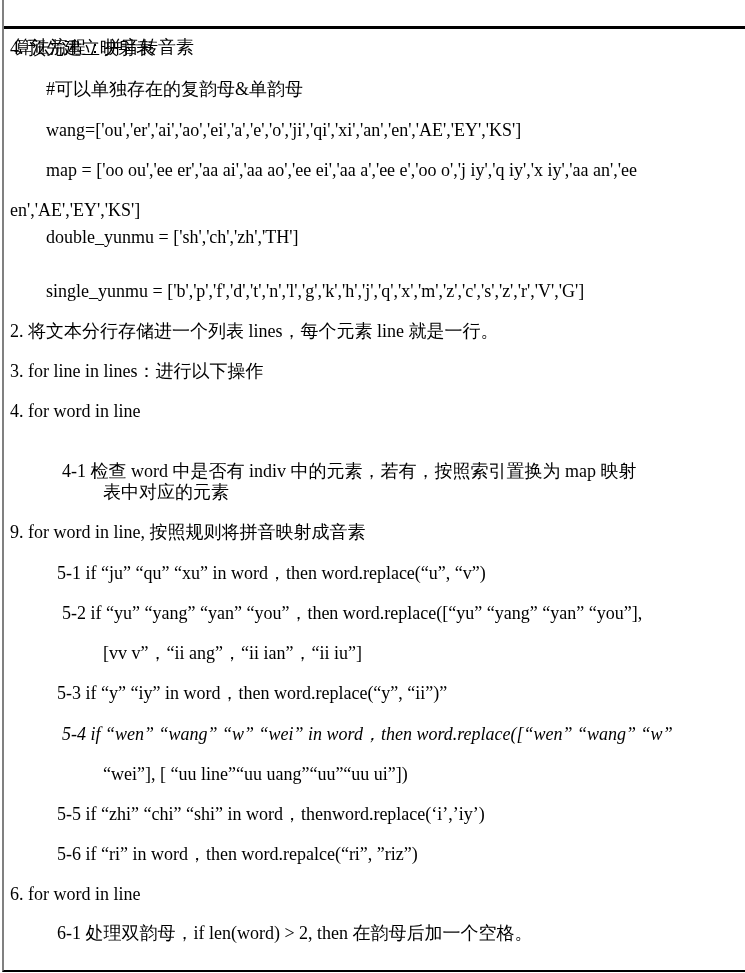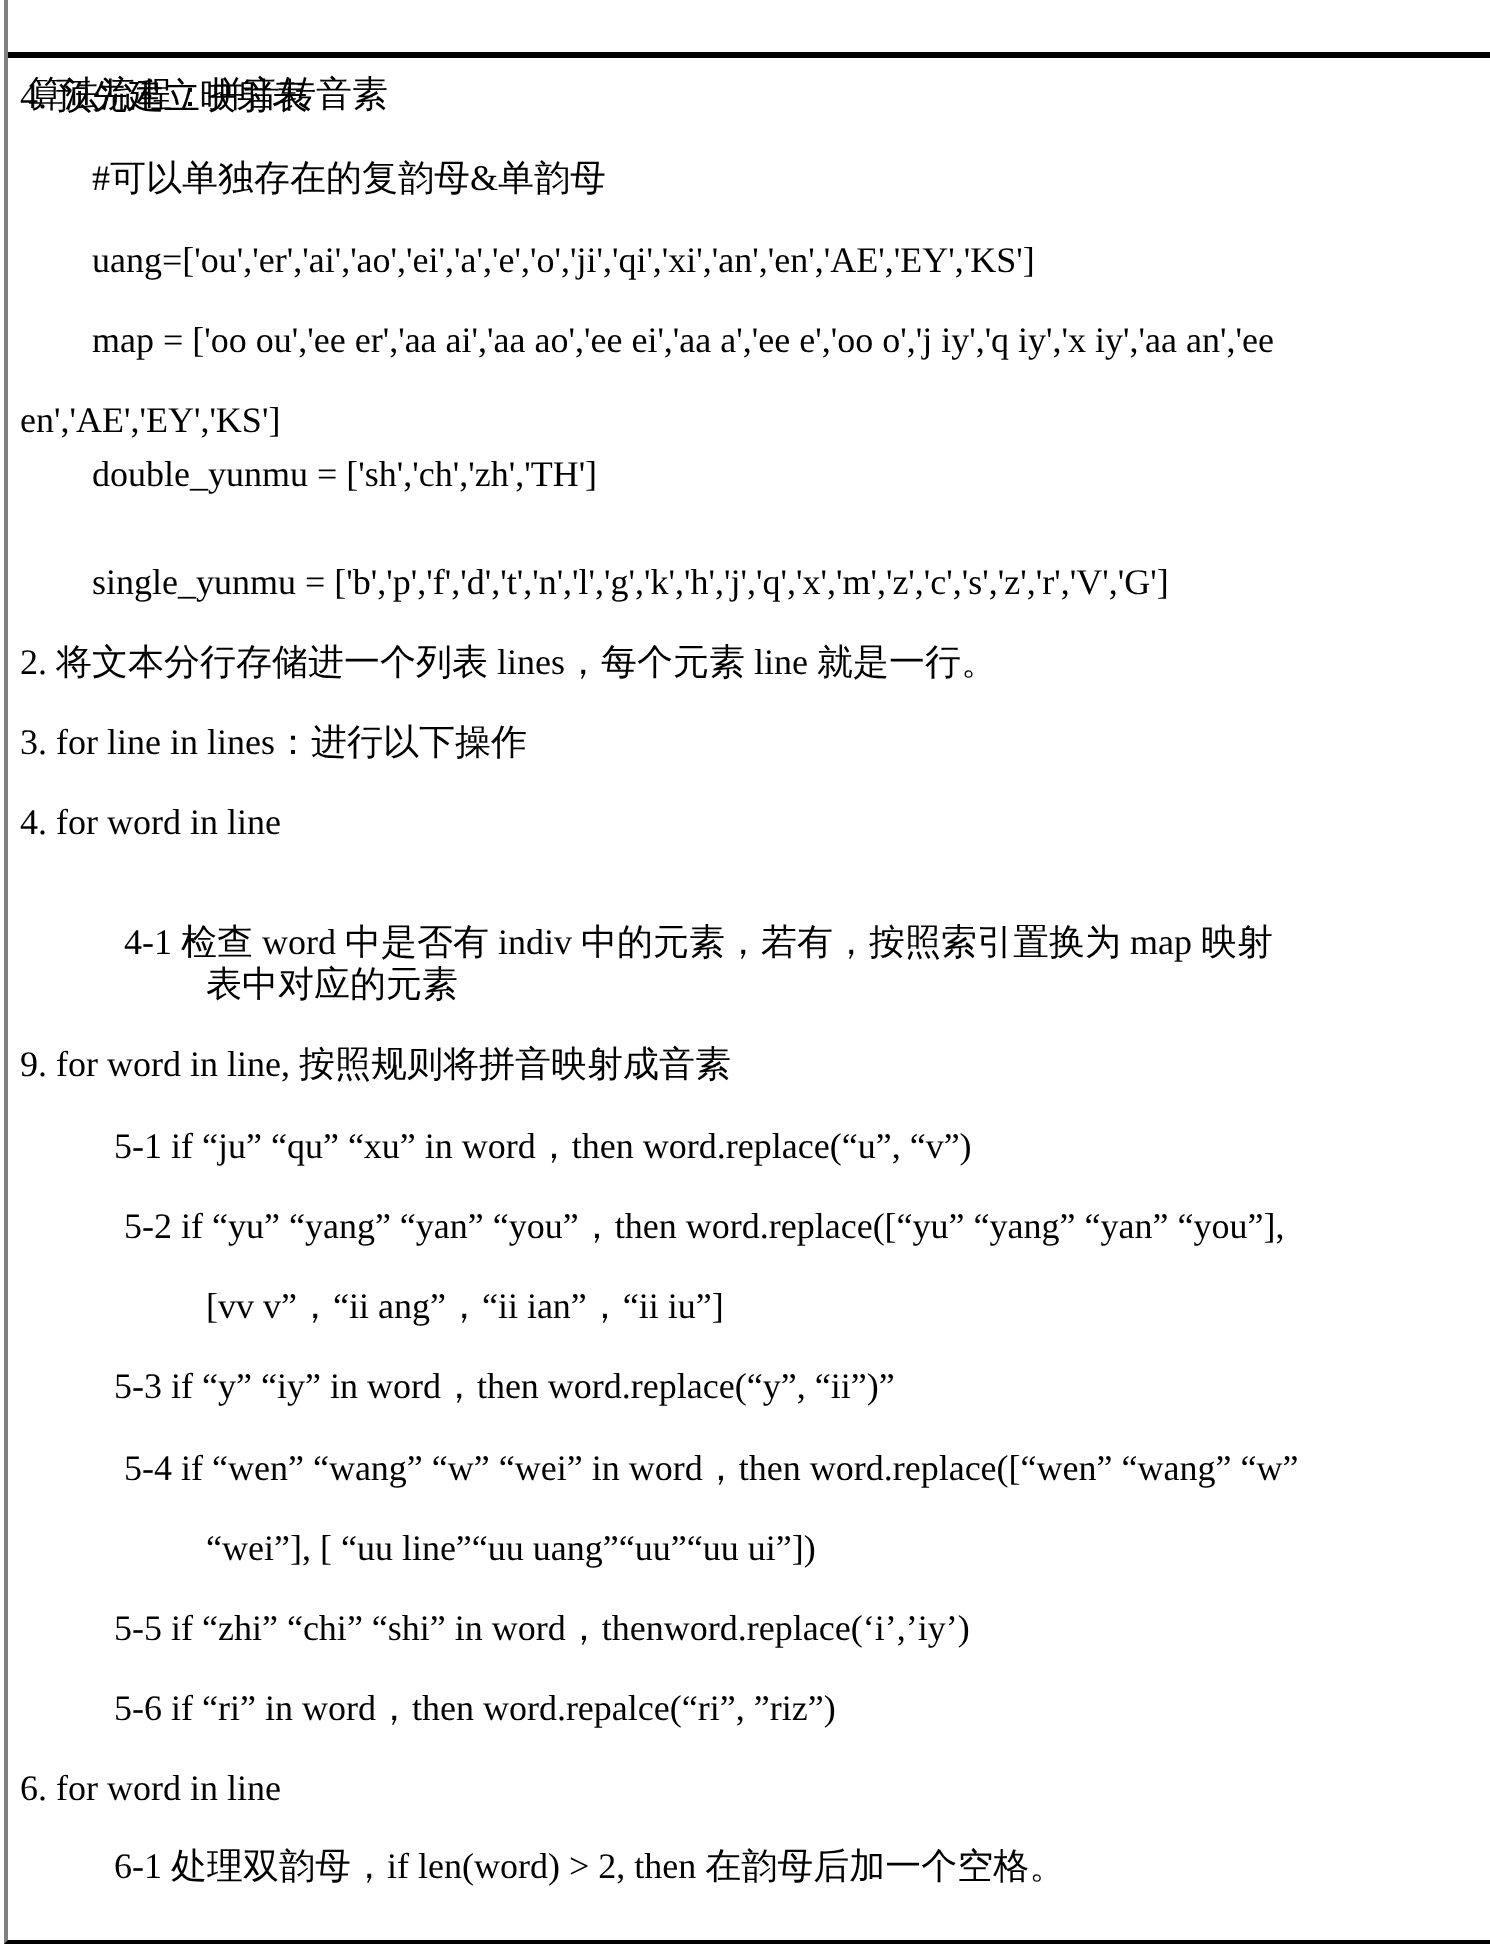--- a/index.html
+++ b/index.html
@@ -32,34 +32,34 @@
 
 <div class="frame">
   <div class="header">
     <span class="header-title">算法流程：拼音转音素</span>
   </div>
 </div>
 
 <div id="lines-container">
     <div class="line" style="left: 10px; top: 37px;">4. 预先建立映射表</div>
     <div class="line" style="left: 46px; top: 78px;">#可以单独存在的复韵母&amp;单韵母</div>
-    <div class="line" style="left: 46px; top: 119px;">uang=['ou','er','ai','ao','ei','a','e','o','ji','qi','xi','an','en','AE','EY','KS']</div>
+    <div class="line" style="left: 46px; top: 119px;">wang=['ou','er','ai','ao','ei','a','e','o','ji','qi','xi','an','en','AE','EY','KS']</div>
     <div class="line" style="left: 46px; top: 159px;">map = ['oo ou','ee er','aa ai','aa ao','ee ei','aa a','ee e','oo o','j iy','q iy','x iy','aa an','ee</div>
     <div class="line" style="left: 10px; top: 199px;">en','AE','EY','KS']</div>
     <div class="line" style="left: 46px; top: 226px;">double_yunmu = ['sh','ch','zh','TH']</div>
     <div class="line" style="left: 46px; top: 280px;">single_yunmu = ['b','p','f','d','t','n','l','g','k','h','j','q','x','m','z','c','s','z','r','V','G']</div>
     <div class="line" style="left: 10px; top: 320px;">2. 将文本分行存储进一个列表 lines，每个元素 line 就是一行。</div>
     <div class="line" style="left: 10px; top: 360px;">3. for line in lines：进行以下操作</div>
     <div class="line" style="left: 10px; top: 400px;">4. for word in line</div>
     <div class="line" style="left: 62px; top: 441px; margin-top: 19px;">4-1  检查 word 中是否有 indiv 中的元素，若有，按照索引置换为 map 映射</div>
     <div class="line" style="left: 103px; top: 481px;">表中对应的元素</div>
     <div class="line" style="left: 10px; top: 521px;">9. for word in line,  按照规则将拼音映射成音素</div>
     <div class="line" style="left: 57px; top: 562px;">5-1 if “ju” “qu” “xu” in word，then word.replace(“u”, “v”)</div>
     <div class="line" style="left: 62px; top: 602px;">5-2 if “yu” “yang” “yan” “you”，then word.replace([“yu” “yang” “yan” “you”],</div>
     <div class="line" style="left: 103px; top: 642px;">[vv v”，“ii ang”，“ii ian”，“ii iu”]</div>
     <div class="line" style="left: 57px; top: 682px;">5-3 if “y” “iy” in word，then word.replace(“y”, “ii”)”</div>
-    <div class="line" style="left: 62px; top: 723px;">5-4 if “wen” “wang” “w” “wei” in word，then word.replace([“wen” “wang” “w”</div>
+    <div class="line" style="left: 62px; top: 723px; font-style: italic;">5-4 if “wen” “wang” “w” “wei” in word，then word.replace([“wen” “wang” “w”</div>
     <div class="line" style="left: 103px; top: 763px;">“wei”], [ “uu line”“uu uang”“uu”“uu ui”])</div>
     <div class="line" style="left: 57px; top: 803px;">5-5 if “zhi” “chi” “shi” in word，thenword.replace(‘i’,’iy’)</div>
     <div class="line" style="left: 57px; top: 843px;">5-6 if “ri” in word，then word.repalce(“ri”, ”riz”)</div>
     <div class="line" style="left: 10px; top: 883px;">6. for word in line</div>
     <div class="line" style="left: 57px; top: 922px;">6-1  处理双韵母，if len(word) &gt; 2, then  在韵母后加一个空格。</div>
   </div>
 
 </body></html>

